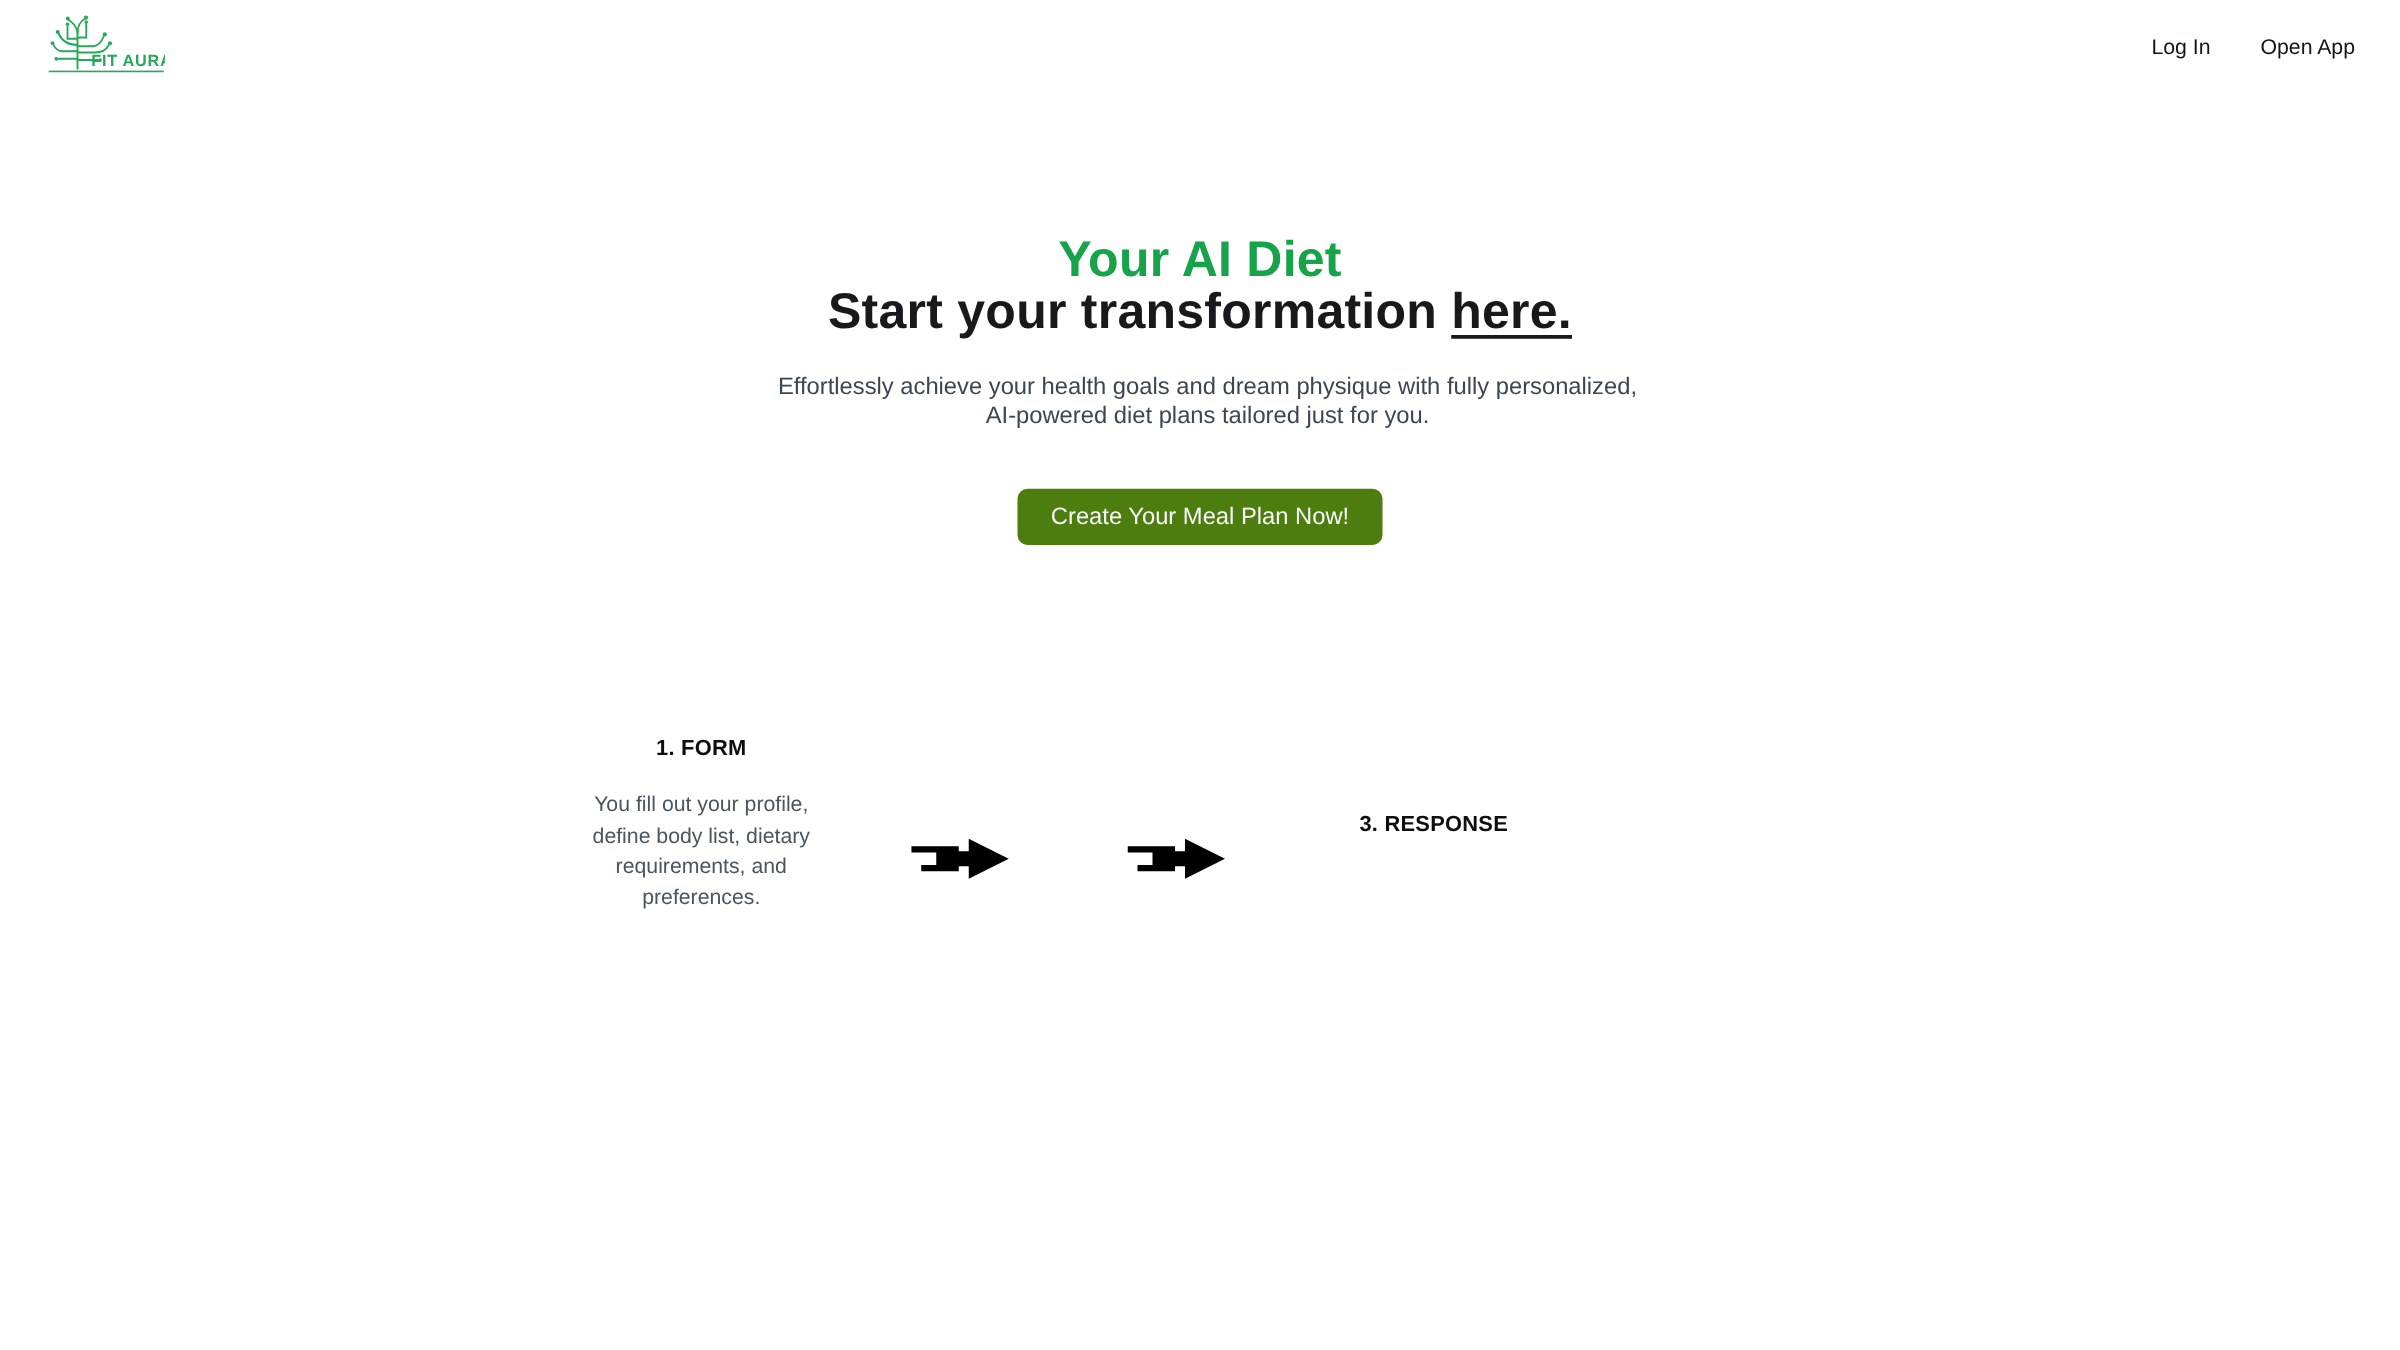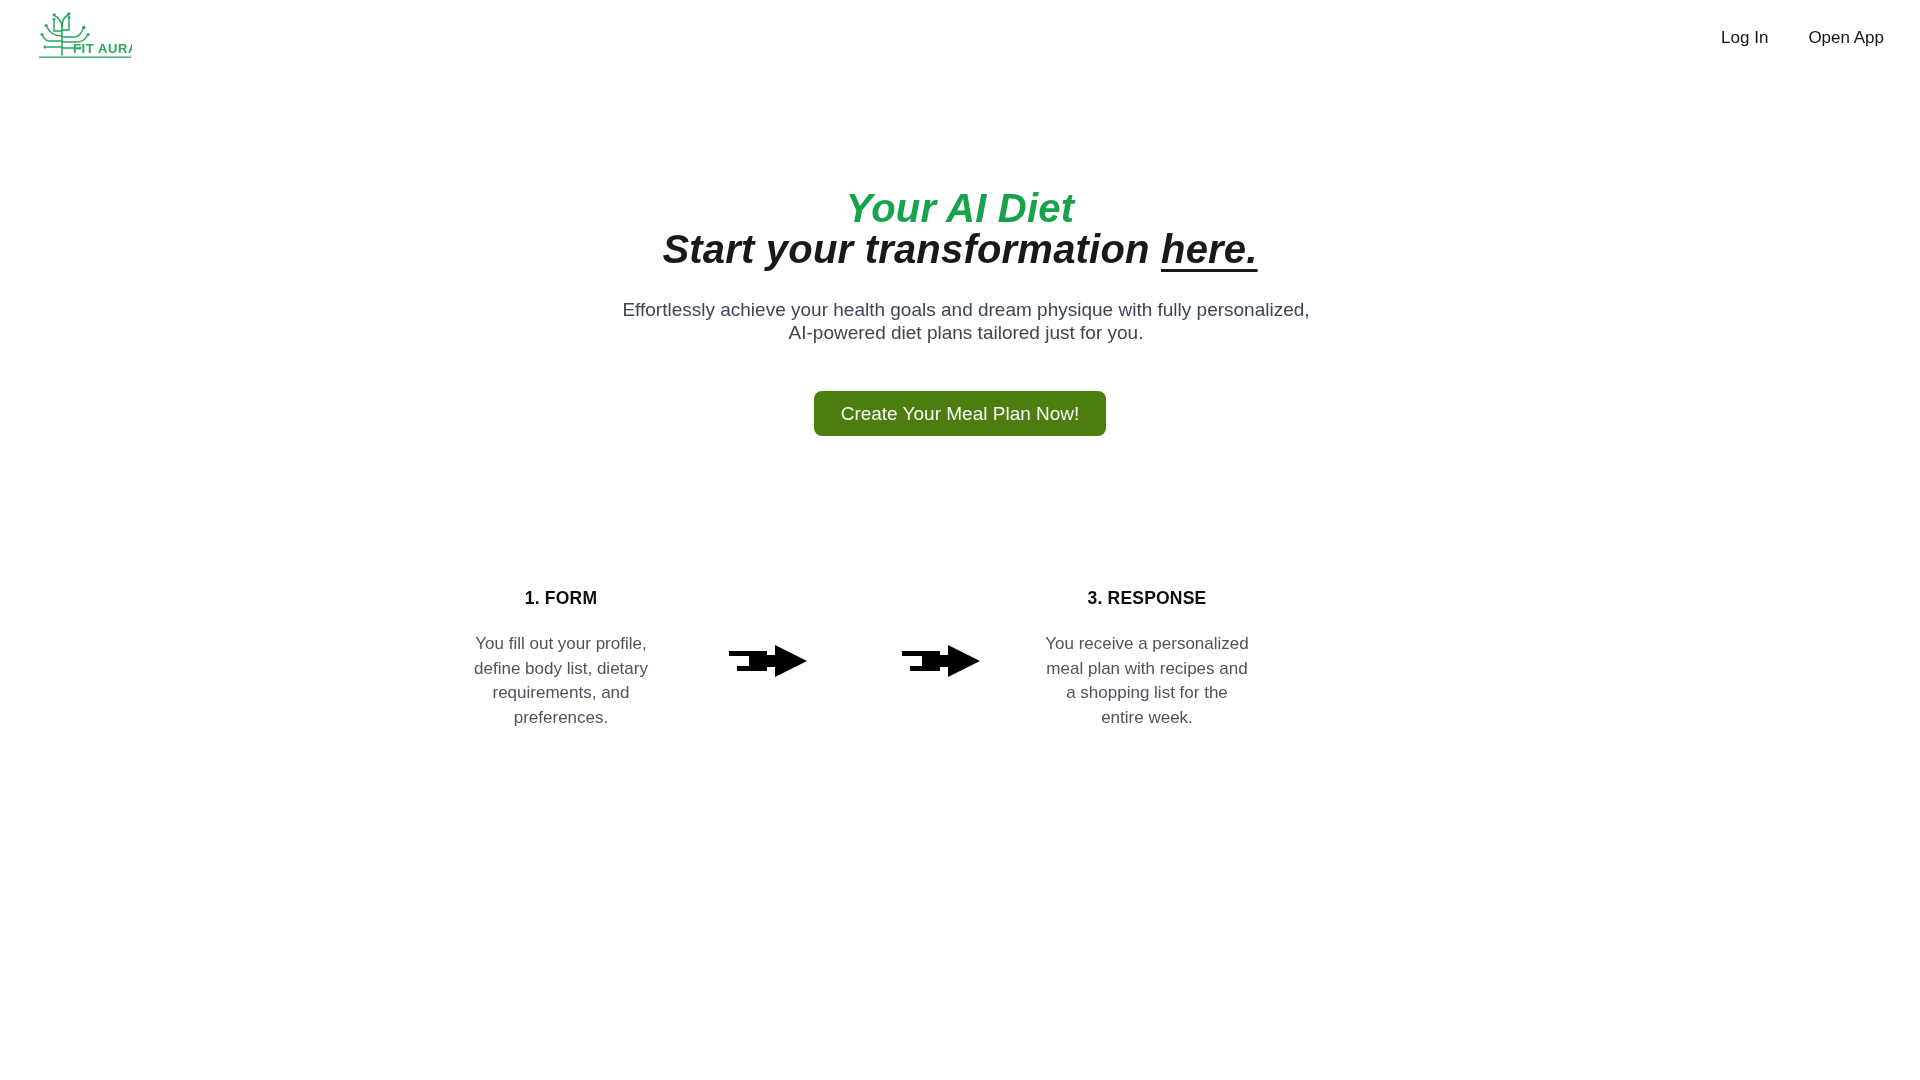--- a/index.html
+++ b/index.html
@@ -13,38 +13,38 @@
   }
   .logo { display: block; width: 94px; height: 50px; cursor: pointer; text-decoration: none; }
   .nav { display: flex; align-items: flex-start; gap: 40px; padding-top: 18px; }
   .nav-link {
     font-size: 17px; font-weight: 500; color: #111418; text-decoration: none;
     cursor: pointer; background: none; border: none; font-family: inherit;
   }
 
   
   .hero { text-align: center; margin-top: 124px; }
-  .hero-title { font-size: 40px; line-height: 41px; font-weight: 700; letter-spacing: 0.2px; font-style: italic; }
+  .hero-title { font-size: 40px; line-height: 41px; font-weight: 700; letter-spacing: 0.2px; }
   .hero-title .line-green { color: var(--accent, #16a34a); display: block; }
   .hero-title .line-dark { color: #17191c; display: block; }
   .hero-title .underlined { text-decoration: underline; text-decoration-thickness: 3px; text-underline-offset: 6px; text-align: center; }
   .hero-subtitle {
     margin-top: 28px; font-size: 19px; line-height: 23px; color: #3c4652;
     white-space: pre-line;
     padding-left: 12px;
   }
   .cta-button {
     margin-top: 47px; display: inline-block; background: #1b9d4b; color: #f8fbf9;
     font-size: 19px; font-family: inherit; border: none; border-radius: 8px;
     padding: 12px 27px; height: 45px; cursor: pointer;
   }
 
   
   .steps-row {
-    display: flex; align-items: flex-start;
+    display: flex; align-items: center;
     width: 1066px; margin: 152px auto 0; position: relative; left: 14px;
   }
   .step-col { width: 240px; text-align: center; }
   .step-title { font-size: 17.5px; font-weight: 700; color: #0c0e10; letter-spacing: 0.2px; }
   .step-desc {
     margin-top: 23px; font-size: 17px; line-height: 24.5px; color: #4a5560;
     white-space: pre-line;
   }
   .step-arrow-box { width: 173px; display: flex; justify-content: center; margin-top: 56px; }
   .step-arrow-box svg { display: block; }
@@ -134,19 +134,15 @@
         <polygon points="46,1 78,17 46,33"></polygon>
         <rect x="20" y="11" width="30" height="12"></rect>
         <rect x="0" y="7" width="38" height="5"></rect>
         <rect x="8" y="22" width="30" height="5"></rect>
       </g>
     </svg>
   </div>
 
   <div class="step-col">
     <div class="step-title">3. RESPONSE</div>
-    <p class="step-desc">You receive a personalized
-meal plan with recipes and
-a shopping list for the
-entire week.</p>
   </div>
 
 </section>
 
 </body></html>

